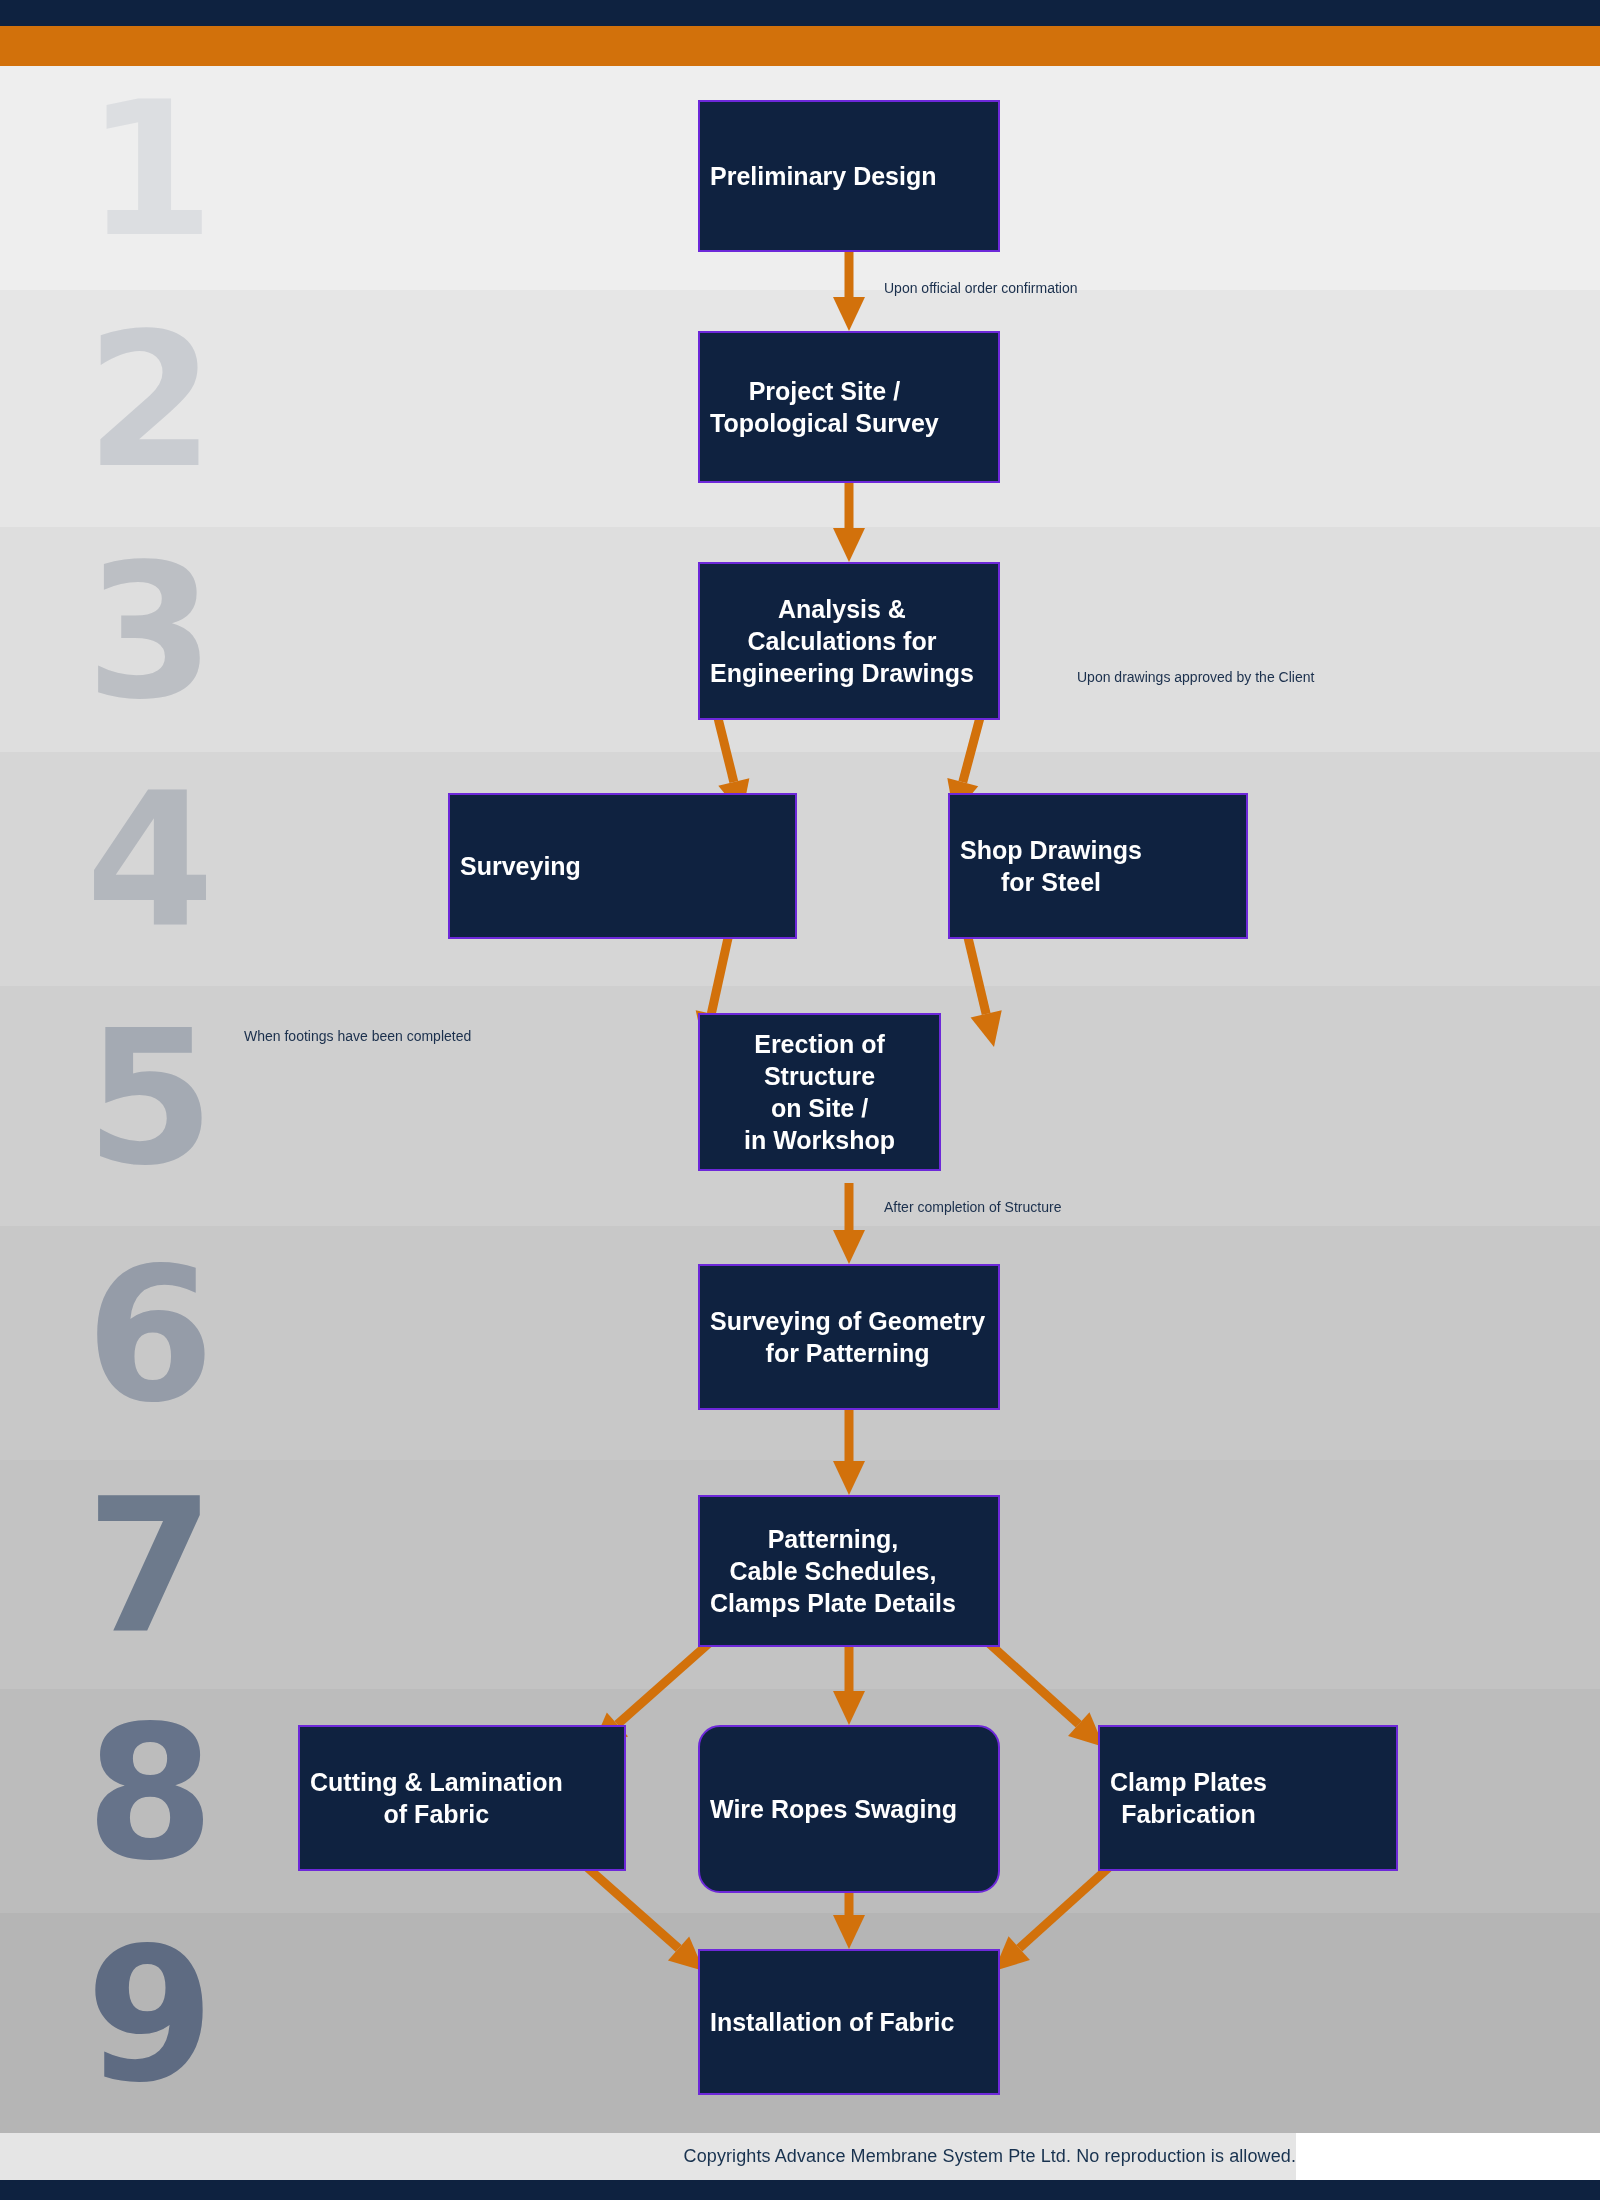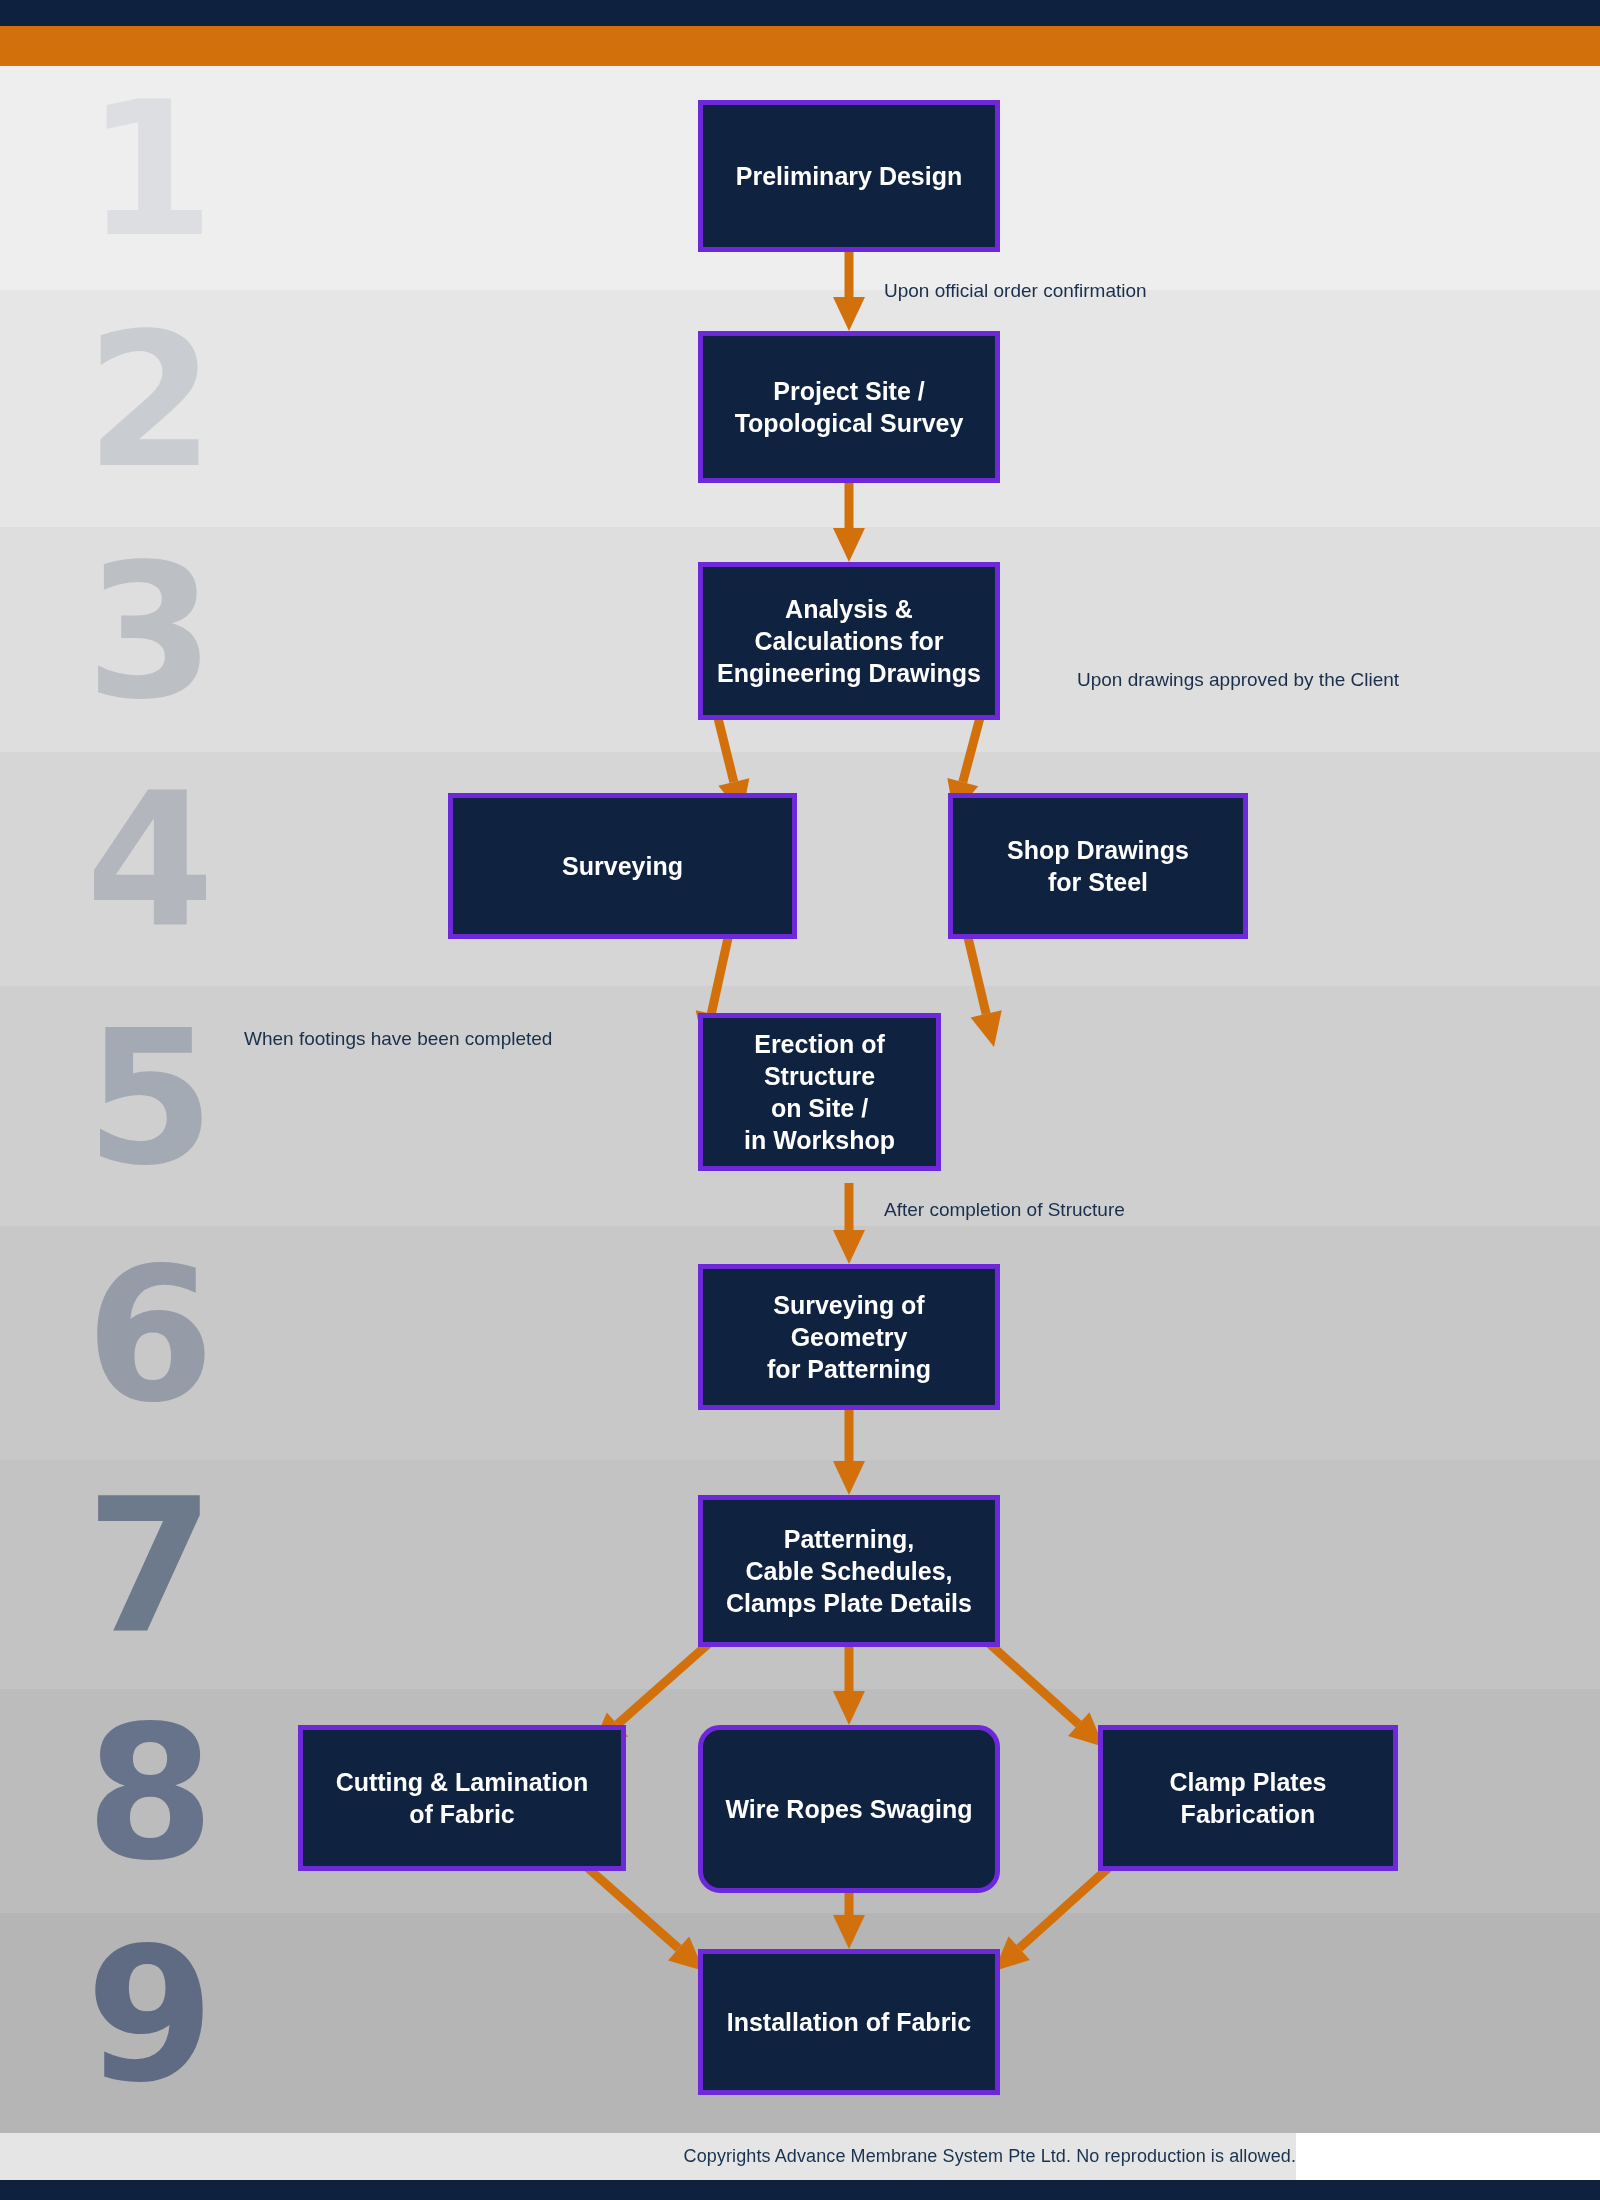--- a/index.html
+++ b/index.html
@@ -27,34 +27,34 @@
     position:absolute;left:60px;width:180px;text-align:center;
     font-family:"DejaVu Sans", sans-serif;
     font-size:185px;font-weight:bold;line-height:1;
     user-select:none;
   }
 
   
   .box{
     position:absolute;
     background:#0f2240;
-    border:5px solid #6d28d9;
+    border:2px solid #6d28d9;
     box-sizing:border-box;
-    display:flex;align-items:center;justify-content:center;
+    display:flex;align-items:center;justify-content:flex-start;
     text-align:center;
     color:#ffffff;
     font-size:25px;font-weight:bold;line-height:1.28;
     padding:6px 10px;
   }
   .box span{display:block;white-space:pre-line;}
 
   
   .conn-label{
     position:absolute;
-    font-size:19px;color:#1a2f4c;white-space:nowrap;
+    font-size:14px;color:#1a2f4c;white-space:nowrap;
   }
 
   
   #arrows{position:absolute;left:0;top:0;width:1600px;height:2200px;pointer-events:none;}
 </style>
 </head>
 <body>
 
 <div id="page">
 

